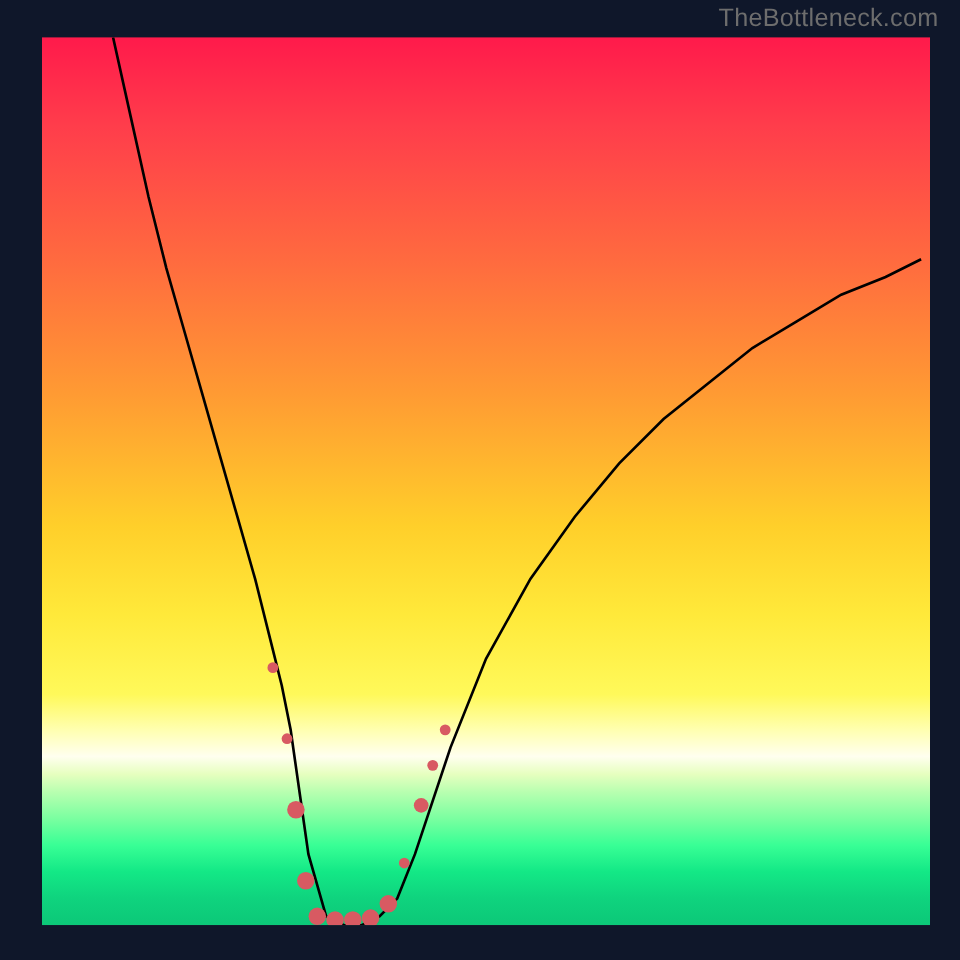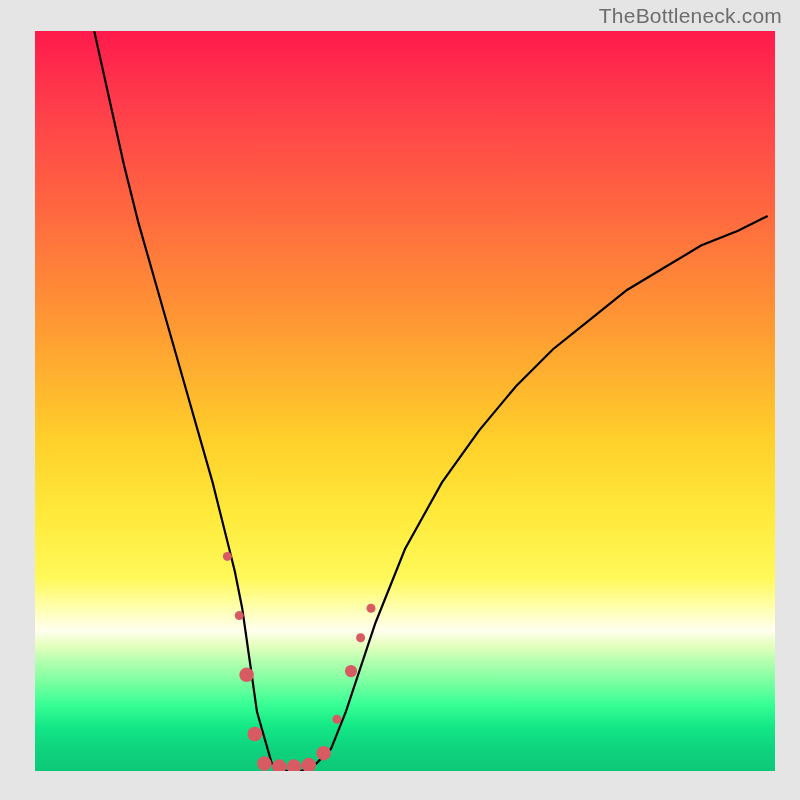--- a/index.html
+++ b/index.html
@@ -7,21 +7,21 @@
     padding: 0;
     width: 800px;
     height: 800px;
     background: #000;
     overflow: hidden;
   }
   .stage {
     position: relative;
     width: 800px;
     height: 800px;
-    background: #e5e5e5;
+    background: #0f172a;
   }
   .plot {
     position: absolute;
     left: 35px;
     top: 31px;
     width: 740px;
     height: 740px;
     overflow: hidden;
   }
   .gradient {

